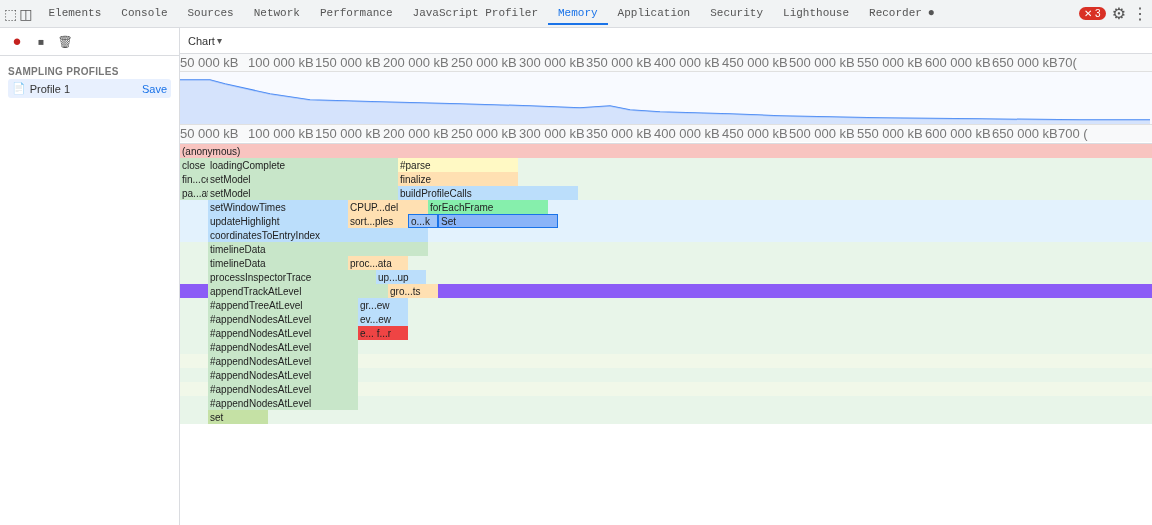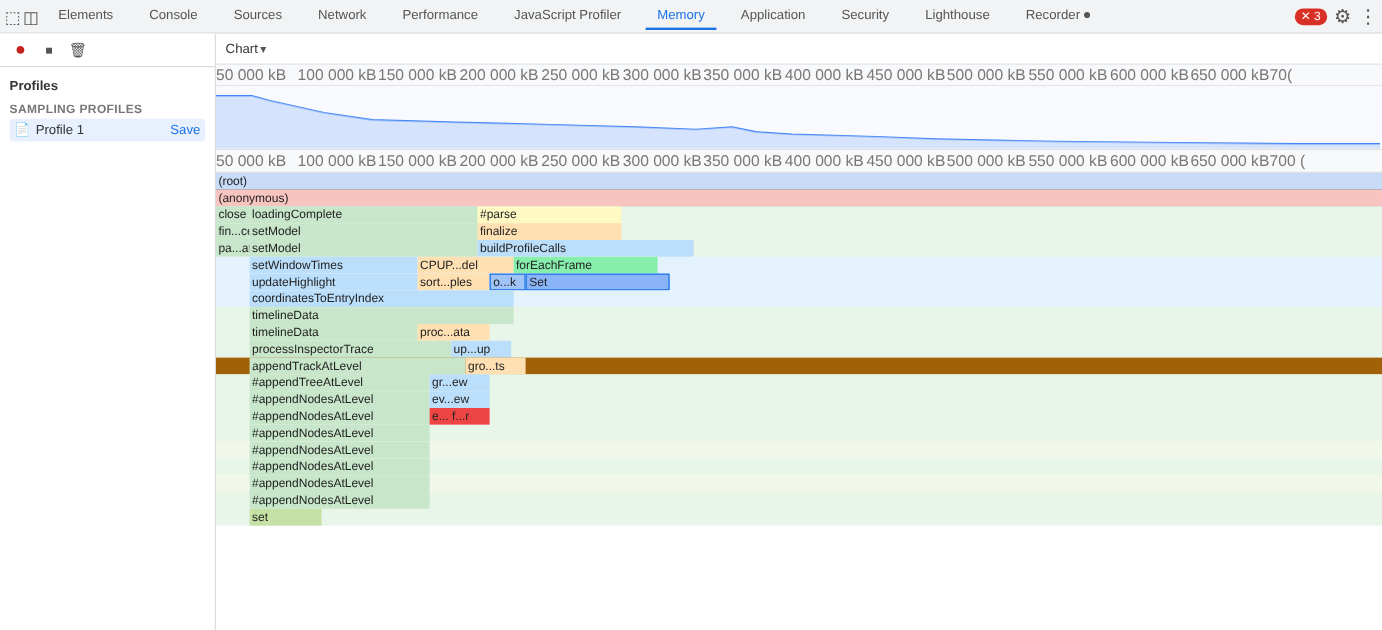--- a/index.html
+++ b/index.html
@@ -16,22 +16,23 @@
     }
     .devtools-icons {
       display: flex;
       align-items: center;
       gap: 2px;
       margin-right: 6px;
     }
     .nav-tabs {
       display: flex;
       align-items: center;
-      gap: 10px;
+      gap: 0;
       flex: 1;
+      font-family: Liberation Mono, monospace;
     }
     .nav-tab {
       padding: 4px 10px;
       font-size: 11px;
       color: #555;
       cursor: pointer;
       border-bottom: 2px solid transparent;
       white-space: nowrap;
     }
     .nav-tab.active {
@@ -244,21 +245,20 @@
 
 <div class="main-layout">
 
   <div class="sidebar">
     <div class="sidebar-toolbar">
       <span class="icon-btn" style="color:#c5221f; font-size:14px;">⏺</span>
       <span class="icon-btn" style="font-size:12px;">⏹</span>
       <span class="icon-btn" style="font-size:12px;">🗑</span>
     </div>
     <div class="profiles-section">
-      <div class="profiles-title">Profiles</div>
       <div class="sampling-label">SAMPLING PROFILES</div>
       <div class="profile-item">
         <div class="profile-item-left">
           <span class="profile-icon">📄</span>
           <span class="profile-name">Profile 1</span>
         </div>
         <span class="save-btn">Save</span>
       </div>
     </div>
   </div>
@@ -355,23 +355,20 @@
         <span class="ruler-label" style="left:677px;">550 000 kB</span>
         <span class="ruler-label" style="left:745px;">600 000 kB</span>
         <span class="ruler-label" style="left:812px;">650 000 kB</span>
         <span class="ruler-label" style="left:878px;">700 (</span>
       </div>
     </div>
 
     <div class="flame-area" style="position:relative;">
       <div class="flame-table">
 
-        <div class="flame-row" style="background:#dce8fb; height:14px;">
-          <div class="flame-cell" style="width:100%; background:#c8dcf8; font-size:10px; color:#222; padding-left:2px;">(root)</div>
-        </div>
 
         <div class="flame-row" style="background:#404040; height:14px;">
           <div class="flame-cell" style="width:100%; background:#f8c4c0; font-size:10px; color:#222; padding-left:2px;">(anonymous)</div>
         </div>
 
         <div class="flame-row" style="height:14px; background:#e8f5e9;">
           <div class="flame-cell" style="width:28px; background:#c8e6c9; color:#222;">close</div>
           <div class="flame-cell" style="width:190px; background:#c8e6c9; color:#222;">loadingComplete</div>
           <div class="flame-cell" style="width:120px; background:#fff9c4; color:#222;">#parse</div>
         </div>
@@ -418,21 +415,21 @@
           <div class="flame-cell" style="width:140px; background:#c8e6c9; color:#222;">timelineData</div>
           <div class="flame-cell" style="width:60px; background:#ffe0b2; color:#222;">proc...ata</div>
         </div>
 
         <div class="flame-row" style="height:14px; background:#e8f5e9;">
           <div class="flame-cell" style="width:28px;"></div>
           <div class="flame-cell" style="width:168px; background:#c8e6c9; color:#222;">processInspectorTrace</div>
           <div class="flame-cell" style="width:50px; background:#bbdefb; color:#222;">up...up</div>
         </div>
 
-        <div class="flame-row" style="height:14px; background:#a16207;text-align:right;">
+        <div class="flame-row" style="height:14px; background:#8b5cf6;text-align:right;">
           <div class="flame-cell" style="width:28px;"></div>
           <div class="flame-cell" style="width:180px; background:#c8e6c9; color:#222;">appendTrackAtLevel</div>
           <div class="flame-cell" style="width:50px; background:#ffe0b2; color:#222;">gro...ts</div>
         </div>
 
         <div class="flame-row" style="height:14px; background:#e8f5e9;">
           <div class="flame-cell" style="width:28px;"></div>
           <div class="flame-cell" style="width:150px; background:#c8e6c9; color:#222;">#appendTreeAtLevel</div>
           <div class="flame-cell" style="width:50px; background:#bbdefb; color:#222;">gr...ew</div>
         </div>

